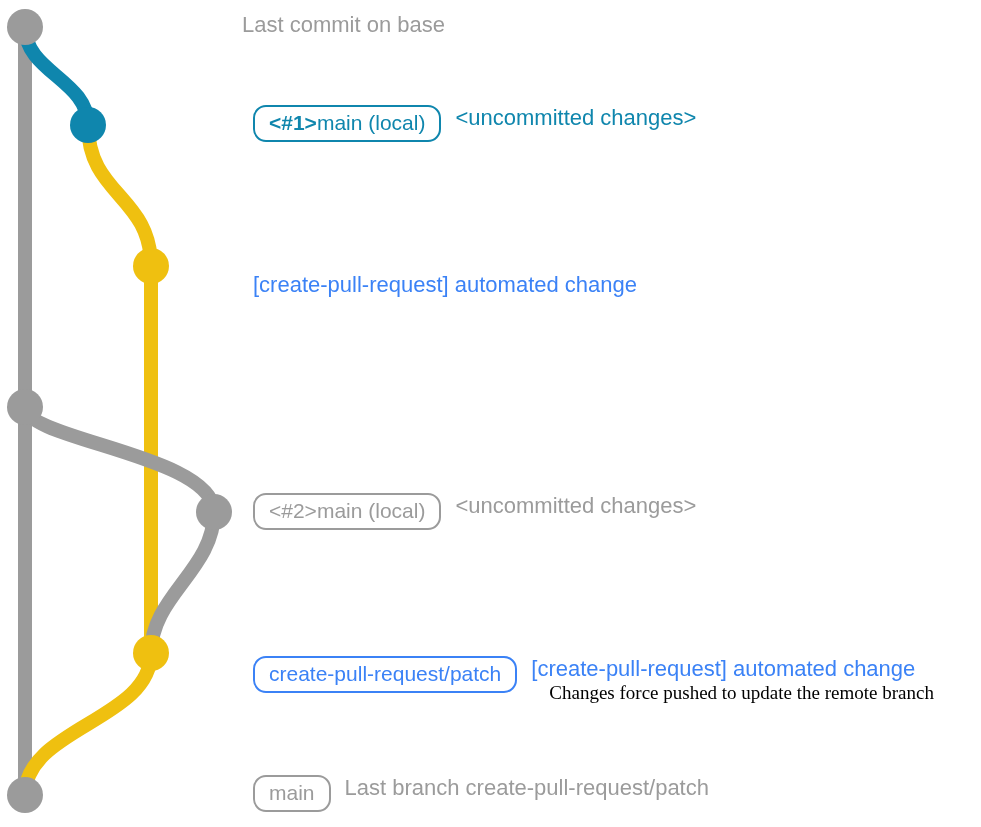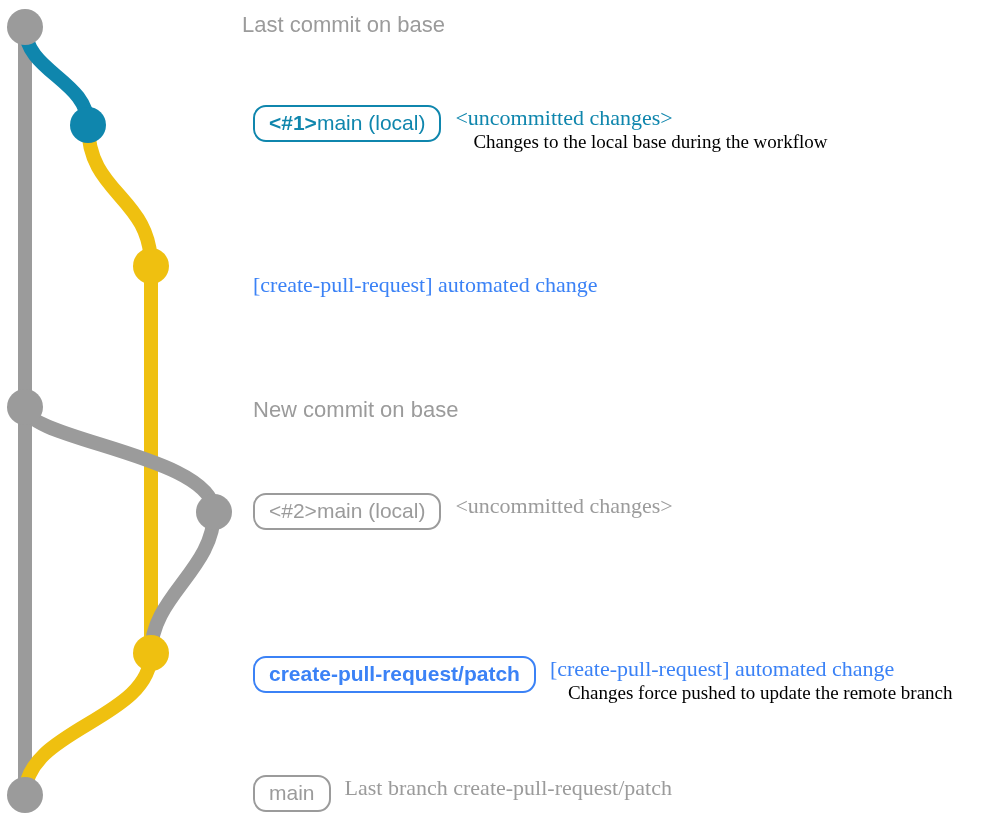--- a/index.html
+++ b/index.html
@@ -47,27 +47,26 @@
     line-height: 24px;
     white-space: nowrap;
   }
   .pill .pill-num {
     font-weight: bold;
   }
   .pill.regular .pill-num {
     font-weight: normal;
   }
   .pill.bold-all {
-    font-weight: bold;
+    font-weight: normal;
   }
   .headline {
     font-size: 22px;
     line-height: 26px;
     white-space: nowrap;
-    font-family: Liberation Serif, serif;
   }
   .subline {
     font-family: "Liberation Serif", serif;
     font-size: 19px;
     line-height: 22px;
     color: #000000;
     white-space: nowrap;
   }
   .plain-note {
     font-size: 22px;
@@ -126,33 +125,29 @@
     <span class="plain-note">Last commit on base</span>
   </div>
 
   <div class="row" id="block-commit-1">
     <span class="pill teal pill-gap">
       <span class="pill-num">&lt;#1&gt;</span>
         <span> main (local)</span>
     </span>
     <span class="block-right">
       <span class="headline teal">&lt;uncommitted changes&gt;</span>
-      <span class="subline indent-2">Changes to the local base during the workflow</span>
     </span>
   </div>
 
   <div class="row" id="block-commit-2">
     <span class="block-right">
       <span class="headline gold">[create-pull-request] automated change</span>
     </span>
   </div>
 
-  <div class="row" id="note-new-commit">
-    <span class="plain-note">New commit on base</span>
-  </div>
 
   <div class="row" id="block-commit-3">
     <span class="pill grey regular pill-gap">
       <span class="pill-num">&lt;#2&gt;</span>
         <span> main (local)</span>
     </span>
     <span class="block-right">
       <span class="headline grey">&lt;uncommitted changes&gt;</span>
     </span>
   </div>

